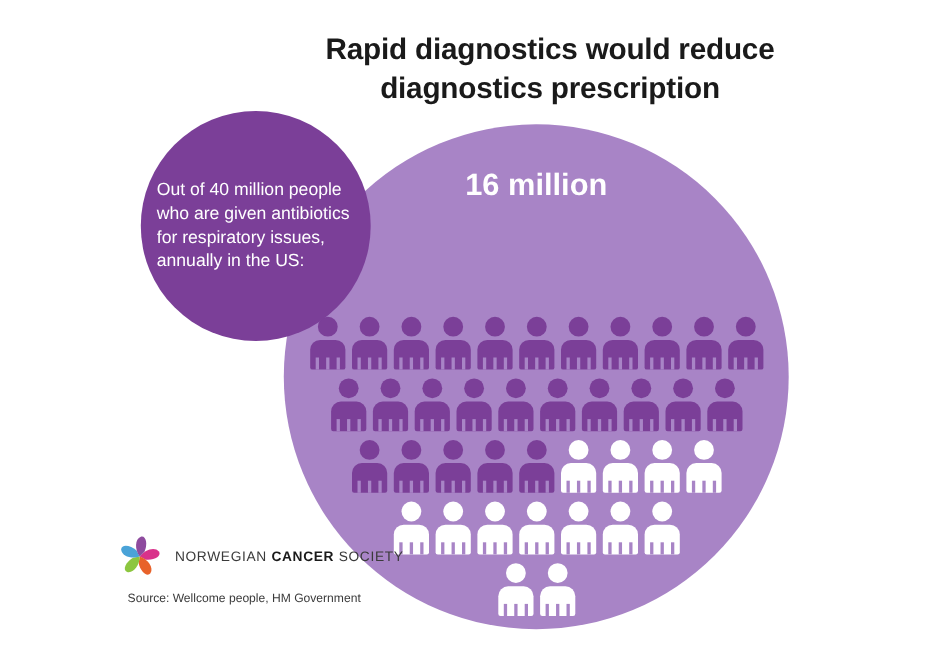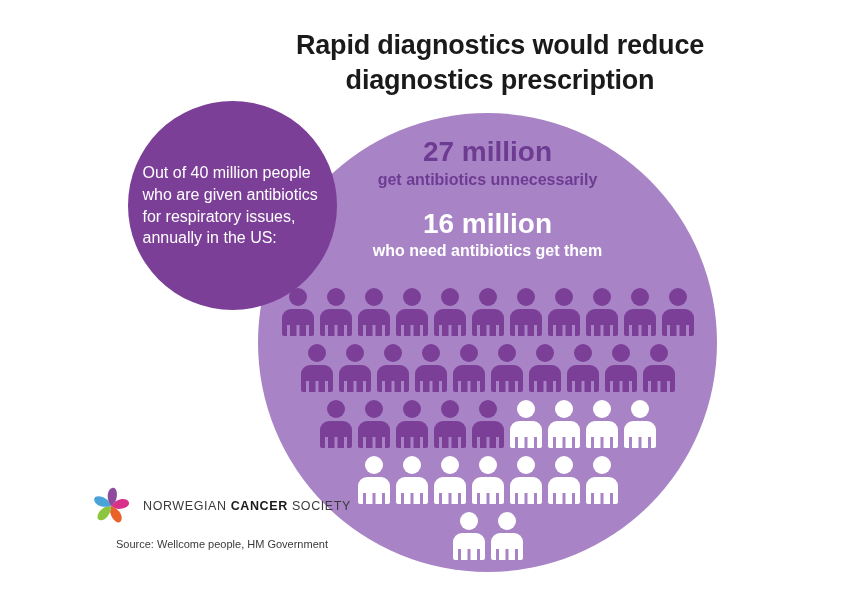--- a/index.html
+++ b/index.html
@@ -126,21 +126,21 @@
   }
   .person .armL{left:5px;}
   .person .armR{right:5px;}
 
   .person.purple .head,.person.purple .body{background:#7b3f98;}
   .person.white .head,.person.white .body{background:#ffffff;}
 
   
   .logo-wrap{
     position:absolute;
-    left:88px; top:483px;
+    left:104px; top:483px;
     display:flex;
     align-items:center;
   }
   .pinwheel{width:46px;height:46px;flex:0 0 auto;}
   .logo-text{
     margin-left:9px;
     font-size:12.5px;
     color:#3a3a3a;
     letter-spacing:0.6px;
     white-space:nowrap;
@@ -161,27 +161,22 @@
 <div class="canvas">
 
   <div class="title">
     <span class="title-line">Rapid diagnostics would reduce</span>
     <span class="title-line">diagnostics prescription</span>
   </div>
 
   <div class="big-circle"></div>
 
   <div class="stats">
-    <div class="stat-block stat-purple">
-      <span class="stat-big">27 million</span>
-      <span class="stat-sub">get antibiotics unnecessarily</span>
-    </div>
     <div class="stat-block stat-white">
       <span class="stat-big">16 million</span>
-      <span class="stat-sub">who need antibiotics get them</span>
     </div>
   </div>
 
   <div class="people">
 
     <div class="people-row">
       <div class="person purple">
           <span class="head"></span>
           <span class="body"></span>
           <span class="armL"></span>

